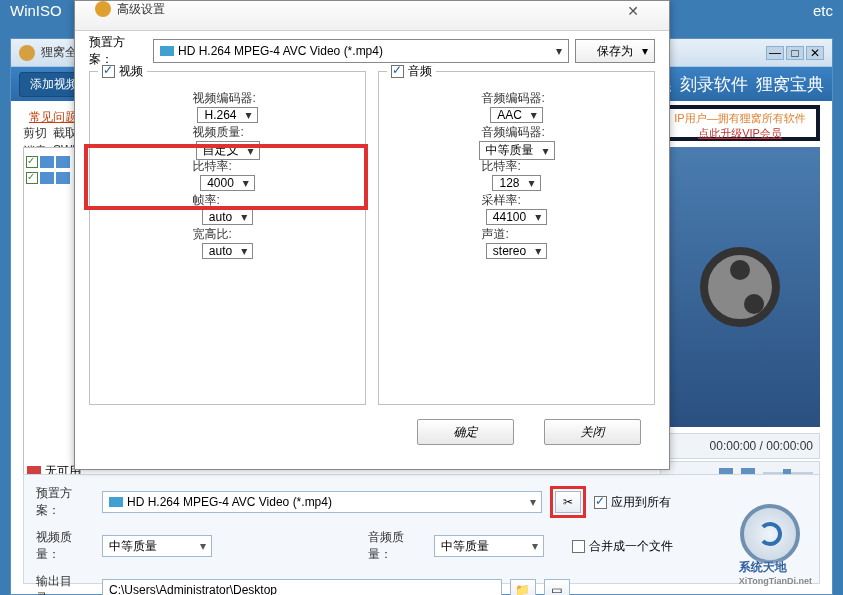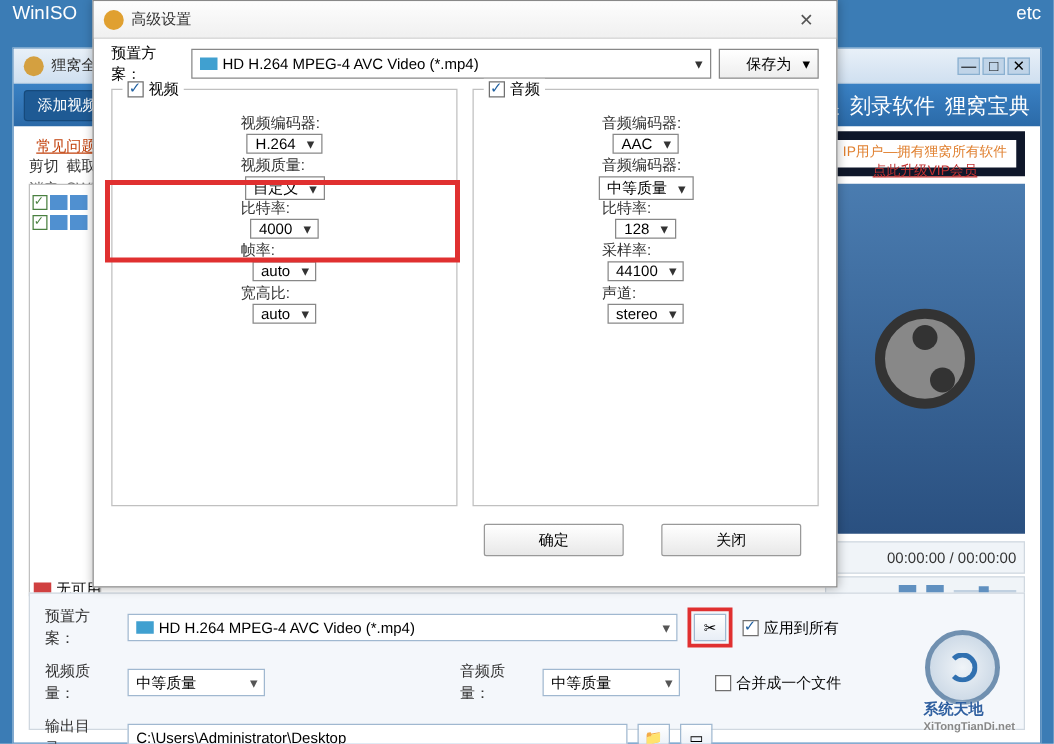--- a/index.html
+++ b/index.html
@@ -13,21 +13,21 @@
 .main-titlebar .icon { width: 16px; height: 16px; background: #d4a040; border-radius: 50%; margin-right: 6px; }
 .main-titlebar .title { flex: 1; color: #333; }
 .main-titlebar .win-controls { display: flex; gap: 2px; }
 .main-titlebar .win-controls span { width: 18px; height: 14px; background: #c0d4e8; border: 1px solid #8ab0d0; display: flex; align-items: center; justify-content: center; cursor: pointer; }
 
 .toolbar { height: 34px; background: linear-gradient(#3a81c4, #2b6aa8); display: flex; align-items: center; padding: 0 8px; gap: 8px; }
 .toolbar-btn { background: #1e5a94; color: #fff; border: 1px solid #164a7c; padding: 3px 10px; border-radius: 3px; cursor: pointer; }
 .toolbar .spacer { flex: 1; }
 .toolbar-link { color: #fff; cursor: pointer; font-size: 17px; }
 
-.vip-banner { position: absolute; right: 12px; top: 66px; width: 160px; height: 36px; background: #fff; border: 7px solid #0f172a; text-align: center; padding: 2px; z-index: 1; }
+.vip-banner { position: absolute; right: 12px; top: 66px; width: 160px; height: 36px; background: #fff; border: 4px solid #0f172a; text-align: center; padding: 2px; z-index: 1; }
 .vip-banner .line1 { color: #e08030; font-size: 11px; }
 .vip-banner .line2 { color: #c03030; font-size: 11px; text-decoration: underline; cursor: pointer; }
 
 .common-q { position: absolute; left: 12px; top: 66px; color: #c2410c; text-decoration: underline; padding: 4px 6px; }
 
 .edit-row { position: absolute; left: 12px; top: 86px; display: flex; gap: 6px; color: #333; }
 .edit-row span { cursor: pointer; }
 
 .tree-panel { position: absolute; left: 12px; top: 108px; width: 58px; height: 330px; background: #fff; border: 1px solid #c0c0c0; padding: 4px 2px; }
 .tree-row { display: flex; align-items: center; gap: 2px; margin: 4px 0; }
@@ -68,21 +68,21 @@
 .path-input { width: 400px; height: 22px; border: 1px solid #a0b8d0; background: #fff; padding: 0 6px; display: flex; align-items: center; }
 
 .big-convert-btn { position: absolute; right: 32px; bottom: 30px; width: 60px; height: 60px; border-radius: 50%; background: radial-gradient(#f0f4f8, #c0d0e0); border: 4px solid #7090b0; display: flex; align-items: center; justify-content: center; cursor: pointer; }
 .big-convert-btn .arrow { width: 24px; height: 24px; border: 4px solid #3070b0; border-radius: 50%; border-left-color: transparent; position: relative; }
 
 .watermark { position: absolute; right: 20px; bottom: 8px; color: #3060a0; font-size: 11px; font-weight: bold; text-shadow: 0 0 3px #fff; }
 .watermark .sub { color: #888; font-size: 9px; }
 
 
 .dialog { position: absolute; left: 74px; top: 0; width: 596px; height: 470px; background: #fff; border: 1px solid #888; box-shadow: 0 0 8px rgba(0,0,0,0.3); z-index: 10; }
-.dlg-titlebar { height: 30px; background: linear-gradient(#fdfdfd, #f0f0f0); border-bottom: 1px solid #d0d0d0; display: flex; align-items: center; padding: 0 8px; }
+.dlg-titlebar { height: 30px; background: linear-gradient(#fdfdfd, #f0f0f0); border-bottom: 1px solid #d0d0d0; display: flex; align-items: flex-start; padding: 0 20px; }
 .dlg-titlebar .icon { width: 16px; height: 16px; background: #e0a030; border-radius: 50%; margin-right: 6px; }
 .dlg-titlebar .title { flex: 1; color: #333; }
 .dlg-titlebar .close { width: 32px; height: 20px; display: flex; align-items: center; justify-content: center; cursor: pointer; font-size: 14px; color: #555; }
 
 .dlg-scheme-row { height: 40px; display: flex; align-items: center; padding: 0 14px; gap: 6px; }
 .dlg-scheme-label { width: 58px; }
 .dlg-scheme-sel { flex: 1; height: 24px; border: 1px solid #888; display: flex; align-items: center; padding: 0 22px 0 6px; position: relative; cursor: pointer; }
 .dlg-scheme-sel::after { content: '▾'; position: absolute; right: 6px; color: #333; }
 .dlg-saveas { width: 80px; height: 24px; border: 1px solid #888; background: linear-gradient(#fff,#eee); display: flex; align-items: center; justify-content: center; cursor: pointer; position: relative; padding-right: 0; }
 .dlg-saveas::after { content: '▾'; position: absolute; right: 6px; }
@@ -95,21 +95,21 @@
 .legend-chk::after { content: '✓'; color: #2060a0; position: absolute; top: -3px; left: 0; font-size: 12px; }
 
 .field-row { display: flex; align-items: center; margin-top: 10px; height: 24px; flex-direction: column; }
 .field-label { width: 70px; color: #333; }
 .field-select { flex: 1; height: 22px; border: 1px solid #888; background: #fff; display: flex; align-items: center; padding: 0 20px 0 6px; position: relative; cursor: pointer; }
 .field-select::after { content: '▾'; position: absolute; right: 5px; color: #333; }
 
 .red-highlight { position: absolute; border: 4px solid #e03030; pointer-events: none; }
 
 .dlg-buttons { display: flex; justify-content: flex-end; gap: 30px; padding: 14px 28px; }
-.dlg-btn { width: 112px; height: 26px; border: 1px solid #999; background: linear-gradient(#fff,#e8e8e8); display: flex; align-items: center; justify-content: center; cursor: pointer; border-radius: 2px; }
+.dlg-btn { width: 97px; height: 26px; border: 1px solid #999; background: linear-gradient(#fff,#e8e8e8); display: flex; align-items: center; justify-content: center; cursor: pointer; border-radius: 2px; font-style: italic; }
 </style>
 </head>
 <body>
 
 <div class="desktop-icons">
   <div class="desktop-icon">WinISO</div>
   <div style="flex:1"></div>
   <div class="desktop-icon">etc</div>
 </div>
 

